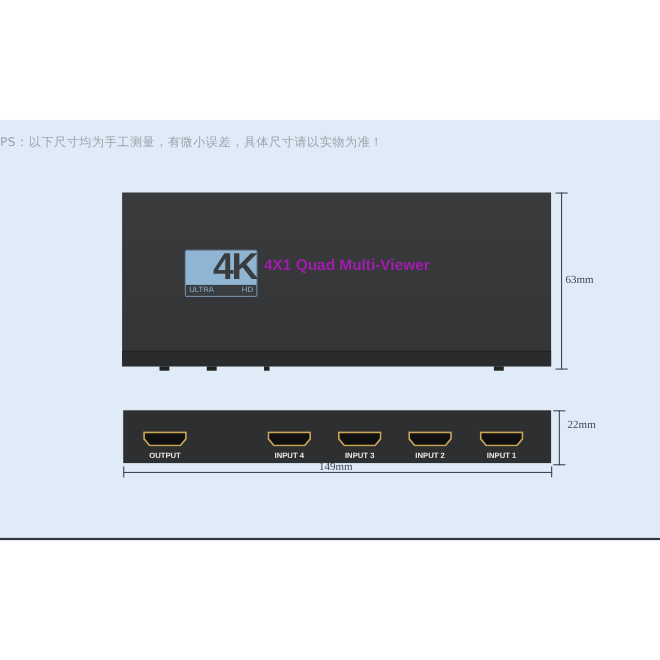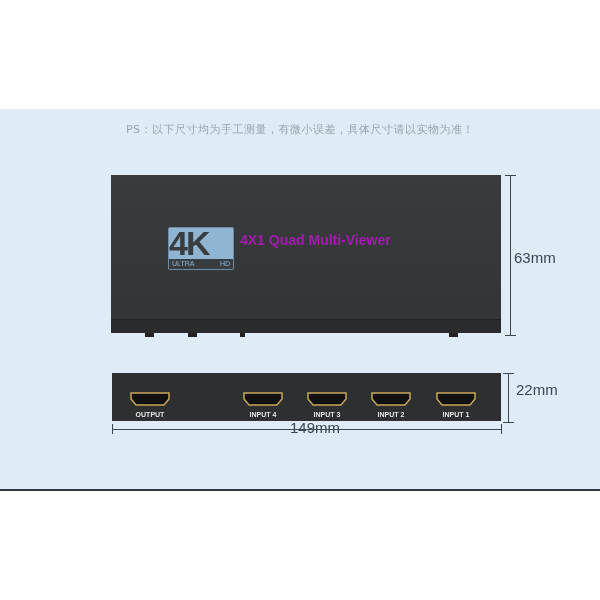--- a/index.html
+++ b/index.html
@@ -1,41 +1,41 @@
 <!DOCTYPE html>
 <html><head>
 <meta charset="utf-8">
 <style>
   html, body { margin:0; padding:0; }
   body { width:600px; height:600px; background:#ffffff; position:relative; overflow:hidden;
          font-family:"DejaVu Sans", sans-serif; }
   .band { position:absolute; left:0; top:109px; width:600px; height:380px; background:#dfecf7;
           border-bottom:2px solid #2f3842; }
-  .note { position:absolute; left:0; width:600px; top:122px; text-align:center; font-size:11px;
+  .note { position:absolute; left:0; width:600px; top:122px; font-size:11px;
           color:#9aa4ad; letter-spacing:0.5px; }
   .top-box { position:absolute; left:111px; top:175px; width:390px; height:158px;
              background:linear-gradient(180deg,#3a3b3c 0%,#333435 100%); }
   .top-box .lip { position:absolute; left:0; bottom:0; width:100%; height:13px; background:#2a2b2c;
                   border-top:1px solid #222; }
   .foot { position:absolute; top:333px; width:9px; height:4px; background:#222; }
   .logo4k { position:absolute; left:168px; top:227px; width:64px; height:41px; background:#8fb5d3;
             border:1px solid #6f8da8; border-radius:2px; }
-  .logo4k .big { position:absolute; left:0; top:-4px; width:100%; text-align:left;
+  .logo4k .big { position:absolute; left:0; top:-4px; width:100%; text-align:right;
                  font-family:"Liberation Sans", sans-serif; font-weight:bold; font-size:34px; color:#3a3d40; letter-spacing:-2px; }
   .logo4k .strip { position:absolute; left:0; bottom:0; width:100%; height:10px; background:#3a3d40; }
   .logo4k .u { position:absolute; left:3px; bottom:0; font-size:7px; color:#8fb5d3; line-height:10px; font-family:"Liberation Sans", sans-serif; }
   .logo4k .h { position:absolute; right:3px; bottom:0; font-size:7px; color:#8fb5d3; line-height:10px; font-family:"Liberation Sans", sans-serif; }
   .model { position:absolute; left:240px; top:232px; font-family:"Liberation Sans", sans-serif; font-weight:bold;
            font-size:14px; color:#a21caf; }
   .front { position:absolute; left:112px; top:373px; width:389px; height:48px; background:#2e2f30; }
   .port { position:absolute; top:392px; width:40px; height:14px; }
   .port svg { display:block; }
   .plabel { position:absolute; top:411px; width:60px; text-align:center; font-family:"Liberation Sans", sans-serif;
             font-weight:bold; font-size:7px; color:#e8e8e8; }
-  .dim { position:absolute; font-size:15px; color:#3c4650; font-family:Liberation Sans, sans-serif; }
+  .dim { position:absolute; font-size:10px; color:#3c4650; font-family:Liberation Serif, serif; }
   .vline { position:absolute; width:1px; background:#3c4650; }
   .hline { position:absolute; height:1px; background:#3c4650; }
 </style>
 </head>
 <body>
 
 <div class="band"></div>
 <div class="note">PS：以下尺寸均为手工测量，有微小误差，具体尺寸请以实物为准！</div>
 
 <div class="top-box">

